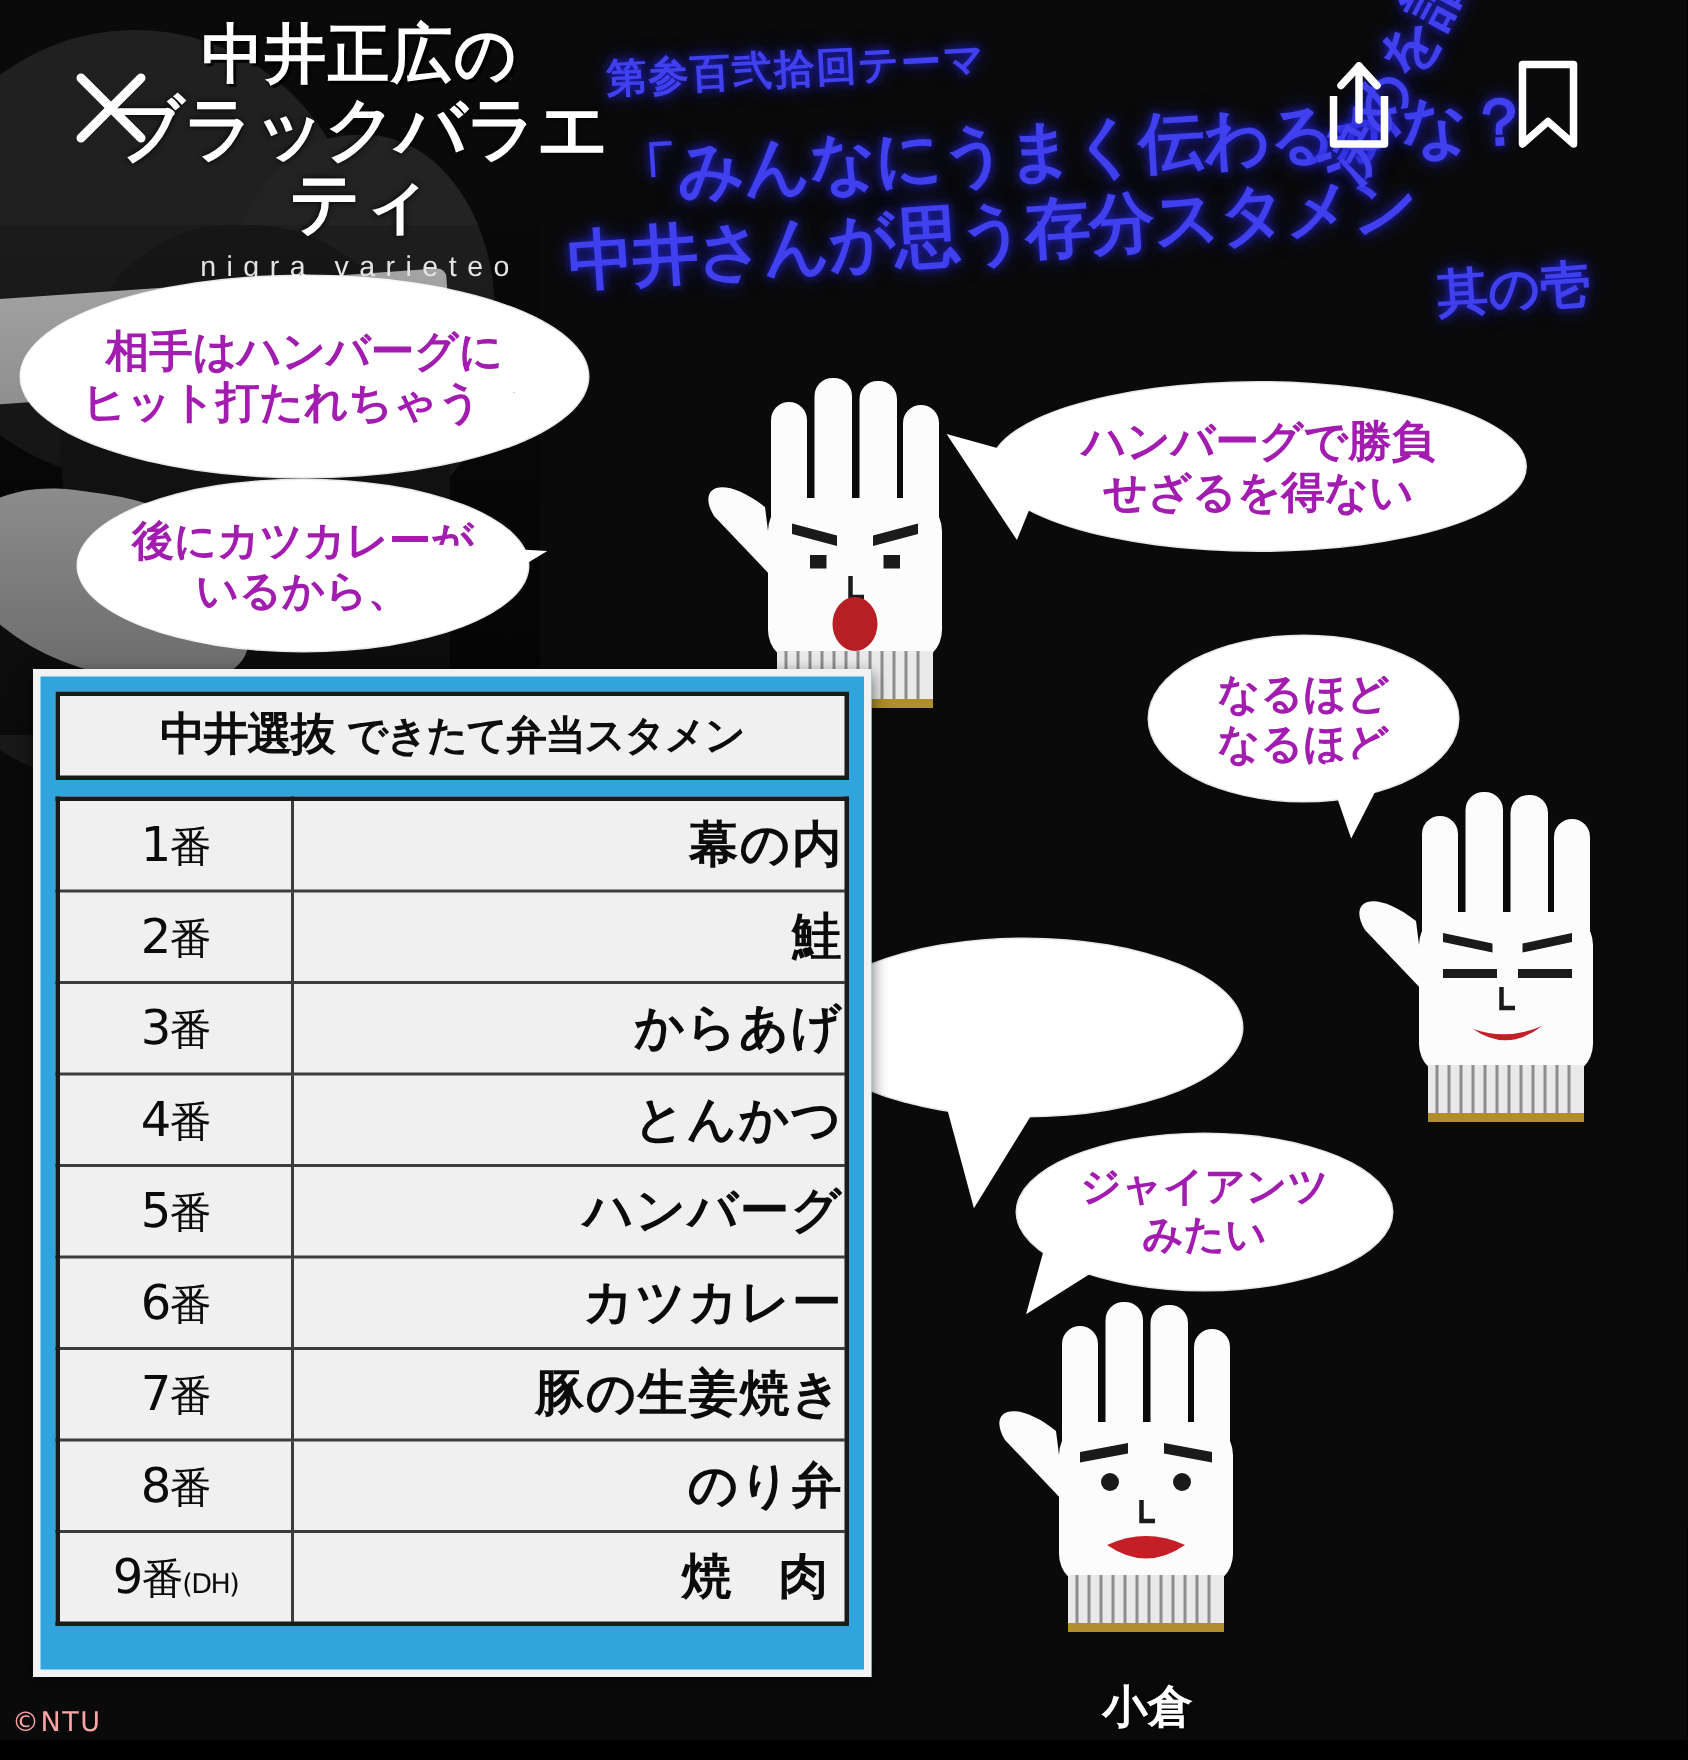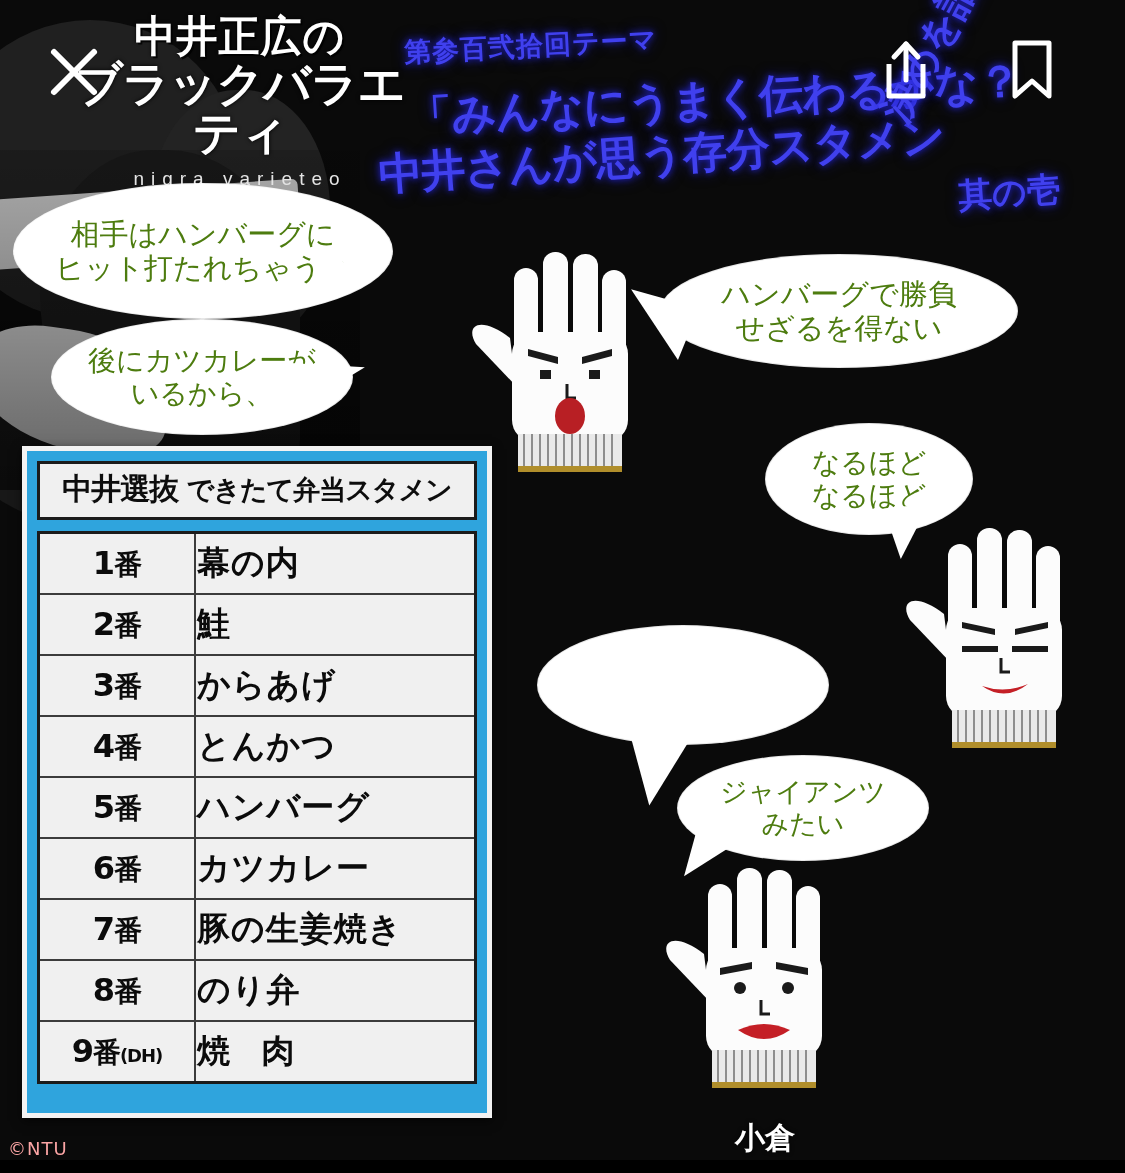--- a/index.html
+++ b/index.html
@@ -51,21 +51,21 @@
     font-size:41px;font-weight:bold;color:#fff;letter-spacing:1px;
     line-height:1;text-align:center;
     text-shadow:0 0 3px #000, 2px 2px 0 rgba(0,0,0,.8);
     transform:scaleY(1.05);
     font-family:"DejaVu Sans",sans-serif;
   }
   .logo-line2{
     font-size:47px;font-weight:bold;color:#fff;letter-spacing:-1px;
     line-height:1.05;text-align:center;margin-top:6px;
     text-shadow:0 0 4px #000;
-    font-family:Liberation Mono, monospace;
+    font-family:Liberation Serif, serif;
   }
   .logo-line3{
     font-size:19px;color:#e4e4e4;letter-spacing:7px;text-align:center;
     margin-top:6px;font-family:Liberation Sans, sans-serif;
   }
 
   
   #title-block{position:absolute;left:0;top:0;width:1125px;height:240px;pointer-events:none;}
   .t-line{
     position:absolute;color:#4040ee;font-weight:bold;
@@ -73,22 +73,22 @@
     white-space:nowrap;font-family:"DejaVu Sans",sans-serif;
   }
   #t-ep{left:404px;top:28px;font-size:27px;transform:rotate(-3deg);letter-spacing:1px;}
   #t-main1{left:408px;top:70px;font-size:44px;transform:rotate(-3.5deg);letter-spacing:-1px;}
   #t-main2{left:378px;top:126px;font-size:44px;transform:rotate(-4deg);letter-spacing:-1px;}
   #t-main3{left:868px;top:106px;font-size:40px;transform:rotate(-62deg);transform-origin:left top;letter-spacing:-1px;}
   #t-sub{left:958px;top:170px;font-size:34px;transform:rotate(-4deg);letter-spacing:0px;}
 
   
   .bubble{
-    position:absolute;background:#fff;color:#4d7c0f;
-    font-weight:normal;display:flex;align-items:center;justify-content:center;
+    position:absolute;background:#fff;color:#a21caf;
+    font-weight:bold;display:flex;align-items:center;justify-content:center;
     text-align:center;line-height:1.18;
     font-family:"DejaVu Sans",sans-serif;
     box-shadow:0 0 0 1px rgba(255,255,255,.9);
   }
   .bubble .txt{padding:0 6px;white-space:pre-line;}
   .tail{position:absolute;width:0;height:0;}
 
   #bubble-1{left:14px;top:184px;width:378px;height:134px;border-radius:50%/50%;font-size:29px;}
   #bubble-1 .tail{
     left:300px;top:72px;
@@ -135,21 +135,21 @@
   }
   #char-nakai{left:466px;top:246px;width:210px;height:290px;}
   #char-nakai .name{top:248px;}
   #char-tsuchida{left:900px;top:522px;width:210px;height:290px;}
   #char-tsuchida .name{top:248px;}
   #char-ogura{left:660px;top:862px;width:210px;height:290px;}
   #char-ogura .name{top:256px;}
 
   
   #table-card{
-    position:absolute;left:22px;top:446px;width:470px;height:672px;
+    position:absolute;left:22px;top:446px;width:559px;height:672px;
     background:#2fa4dd;border:5px solid #f2f2f2;
     box-shadow:0 3px 10px rgba(0,0,0,.6);
     padding:10px 10px 14px 10px;box-sizing:border-box;
   }
   #table-head{
     background:#f0f0f0;border:3px solid #1b1b1b;
     font-size:30px;font-weight:bold;color:#0d0d0d;text-align:center;
     padding:5px 2px 7px 2px;letter-spacing:-1px;
     font-family:"DejaVu Sans",sans-serif;
     white-space:nowrap;
@@ -160,28 +160,28 @@
     background:#f0f0f0;border:3px solid #1b1b1b;
     table-layout:fixed;
   }
   #stamen-table td{
     border:2px solid #3c3c3c;
     font-family:"DejaVu Sans",sans-serif;
     color:#0b0b0b;
     height:57px;
   }
   #stamen-table td.num{
-    width:152px;text-align:center;font-size:28px;font-weight:bold;
+    width:152px;text-align:center;font-size:28px;font-weight:normal;
     letter-spacing:-1px;
     border-radius:26px;
   }
   #stamen-table td.num .n{font-size:32px;}
   #stamen-table td.num .dh{font-size:18px;}
   #stamen-table td.item{
-    text-align:left;font-size:33px;font-weight:bold;letter-spacing:1px;margin-left:48px;
+    text-align:right;font-size:33px;font-weight:bold;letter-spacing:1px;margin-left:48px;
   }
   #stamen-table tr:last-child td.item{letter-spacing:10px;}
 
   
   #copyright{
     position:absolute;left:8px;top:1138px;color:#fca5a5;font-size:18px;
     font-family:"DejaVu Sans",sans-serif;letter-spacing:1px;
   }
   #bottom-bar{position:absolute;left:0;top:1160px;width:1125px;height:13px;background:#000;}
 </style>

